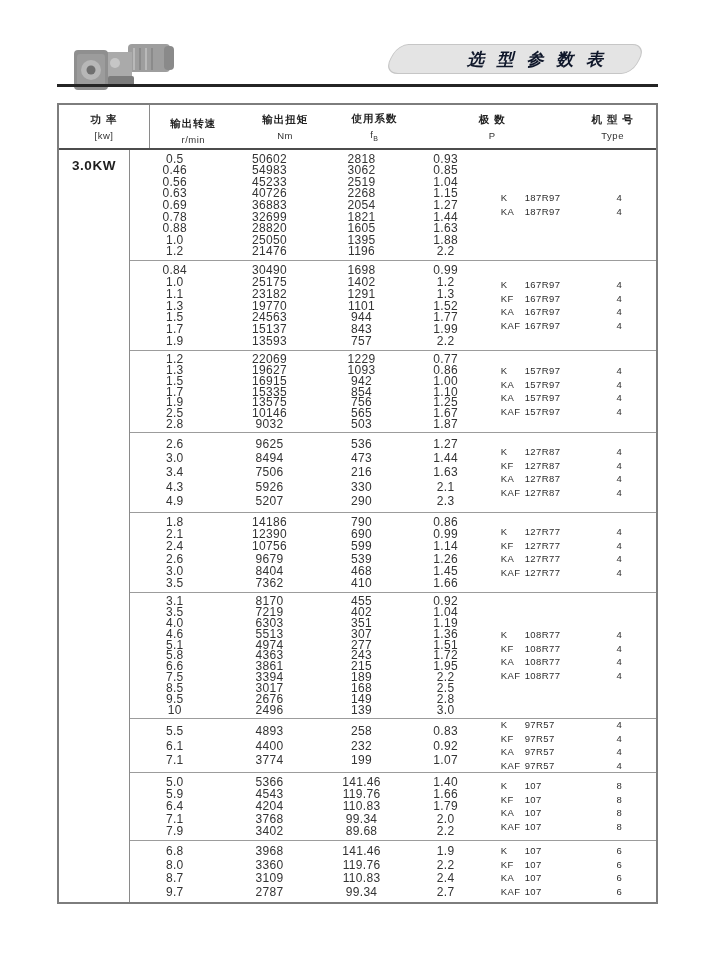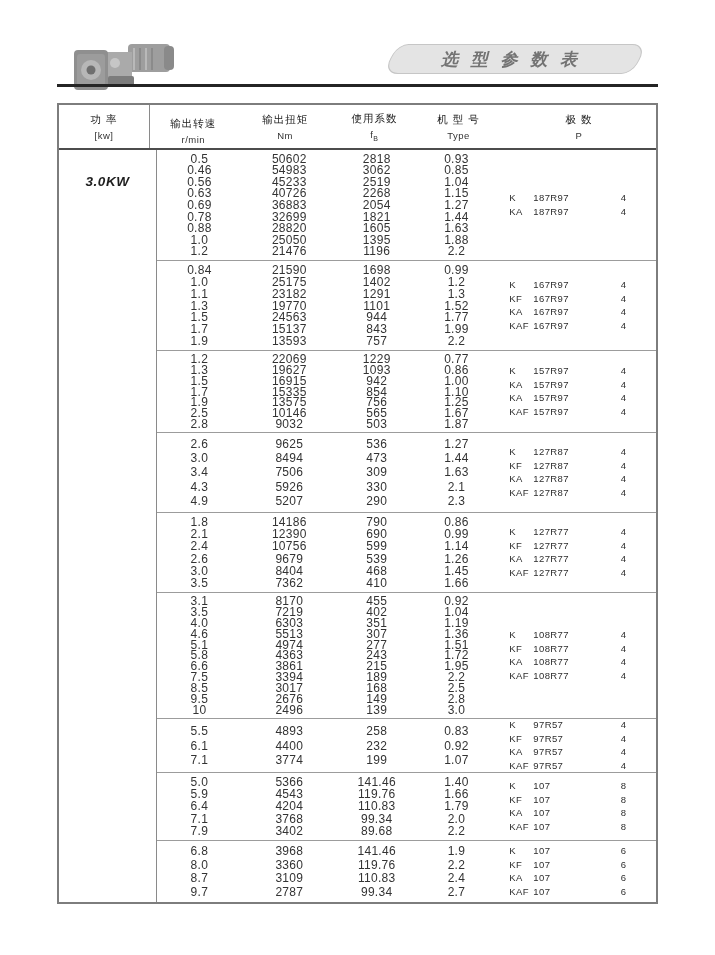--- a/index.html
+++ b/index.html
@@ -5,47 +5,47 @@
   * { margin:0; padding:0; box-sizing:border-box; }
   html,body { background:#ffffff; }
   body { font-family:"Liberation Sans", sans-serif; color:#2f2f2f; }
   #page { position:relative; width:715px; height:955px; background:#ffffff; overflow:hidden; }
 
   
   .logo-wrap { position:absolute; left:66px; top:36px; width:118px; height:60px; }
   .banner-shape { position:absolute; left:390px; top:44px; width:250px; height:30px;
                   background:#e4e4e4; border:1px solid #c6c6c6;
                   border-radius:10px 16px 10px 16px; transform:skewX(-30deg); }
-  .banner-text { position:absolute; left:386px; top:44px; width:250px; height:30px;
+  .banner-text { position:absolute; left:412px; top:44px; width:250px; height:30px;
                  display:flex; align-items:center; justify-content:center;
                  font-style:italic; font-weight:bold; font-size:17px;
-                 letter-spacing:4px; color:#737373; white-space:pre; }
+                 letter-spacing:4px; color:#0f172a; white-space:pre; }
   .top-rule { position:absolute; left:57px; top:84px; width:601px;
               border-top:3px solid #242424; }
 
   
   .table { position:absolute; left:57px; top:103px; width:601px;
            border:2px solid #7d7d7d; background:#fff; }
   .theader { display:flex; height:45px; border-bottom:2px solid #4c4c4c; }
   .hc { display:flex; flex-direction:column; justify-content:center;
         align-items:center; gap:3px; }
-  .hz { font-size:10.5px; font-weight:normal; letter-spacing:1px; color:#222; }
+  .hz { font-size:10.5px; font-weight:bold; letter-spacing:1px; color:#222; }
   .hs { font-size:9.5px; color:#333; letter-spacing:0.5px; }
   .h-power  { width:91px; border-right:1px solid #8a8a8a; }
   .h-speed  { width:86.7px;margin-top:8px; }
   .h-torque { width:96.9px; }
   .h-ratio  { width:81.6px; }
   .h-factor { width:81.6px; }
   .h-type   { width:86.7px; }
   .h-poles  { flex:1; }
   .subB { font-size:7px; vertical-align:sub; }
 
   .tbody { display:flex; }
-  .power-cell { width:98px; border-right:1px solid #8a8a8a;
-                display:flex; justify-content:center; padding-top:24px;font-style:italic; }
+  .power-cell { width:71px; border-right:1px solid #8a8a8a;
+                display:flex; justify-content:center; padding-top:8px; }
   .power-cell span { font-size:13.5px; font-weight:bold; letter-spacing:0.5px; color:#1e1e1e; }
   .blocks { flex:1; display:flex; flex-direction:column; }
 
   .block { display:flex; border-top:1px solid #9c9c9c; }
   .block:first-child { border-top:none; }
   .rows-area { width:68%; display:flex; flex-direction:column;
                justify-content:space-evenly; padding:2px 0; }
   .data-row { display:flex; font-size:12px; line-height:10px; color:#333;
               letter-spacing:0.3px; }
   .dc { text-align:center; }
@@ -95,27 +95,27 @@
         <div class="hs">r/min</div>
       </div>
       <div class="hc h-torque">
         <div class="hz">输出扭矩</div>
         <div class="hs">Nm</div>
       </div>
       <div class="hc h-factor">
         <div class="hz">使用系数</div>
         <div class="hs"><span>f</span><span class="subB">B</span></div>
       </div>
+      <div class="hc h-poles">
+        <div class="hz">极 数</div>
+        <div class="hs">P</div>
+      </div>
       <div class="hc h-type">
         <div class="hz">机 型 号</div>
         <div class="hs">Type</div>
-      </div>
-      <div class="hc h-poles">
-        <div class="hz">极 数</div>
-        <div class="hs">P</div>
       </div>
     </div>
     <div class="tbody">
       <div class="power-cell">
         <span>3.0KW</span>
       </div>
       <div class="blocks">
           <div class="block" style="height: 110px;">
             <div class="rows-area">
               <div class="data-row">
@@ -183,21 +183,21 @@
                 <span class="type-prefix">KA</span>
                 <span class="type-model">187R97</span>
                 <span class="type-poles">4</span>
               </div>
             </div>
           </div>
           <div class="block" style="height: 90px;">
             <div class="rows-area">
               <div class="data-row">
                 <span class="dc dc0">0.84</span>
-                <span class="dc dc1">21590</span>
+                <span class="dc dc1">30490</span>
                 <span class="dc dc2">1698</span>
                 <span class="dc dc3">0.99</span>
               </div>
               <div class="data-row">
                 <span class="dc dc0">1.0</span>
                 <span class="dc dc1">25175</span>
                 <span class="dc dc2">1402</span>
                 <span class="dc dc3">1.2</span>
               </div>
               <div class="data-row">
@@ -332,21 +332,21 @@
               </div>
               <div class="data-row">
                 <span class="dc dc0">3.0</span>
                 <span class="dc dc1">8494</span>
                 <span class="dc dc2">473</span>
                 <span class="dc dc3">1.44</span>
               </div>
               <div class="data-row">
                 <span class="dc dc0">3.4</span>
                 <span class="dc dc1">7506</span>
-                <span class="dc dc2">309</span>
+                <span class="dc dc2">216</span>
                 <span class="dc dc3">1.63</span>
               </div>
               <div class="data-row">
                 <span class="dc dc0">4.3</span>
                 <span class="dc dc1">5926</span>
                 <span class="dc dc2">330</span>
                 <span class="dc dc3">2.1</span>
               </div>
               <div class="data-row">
                 <span class="dc dc0">4.9</span>

